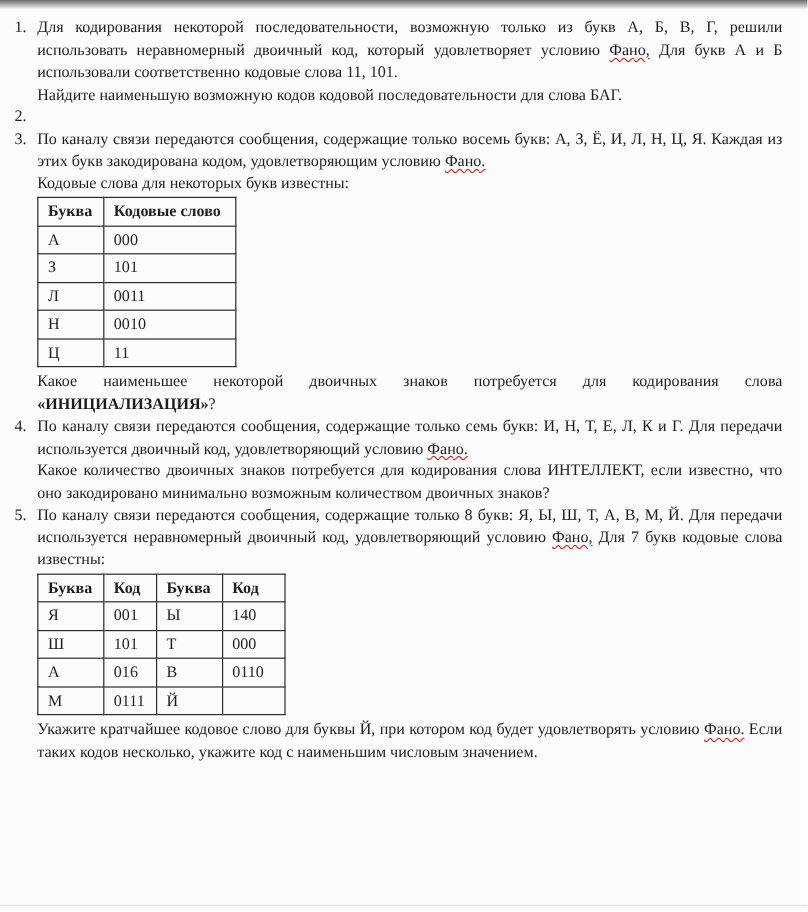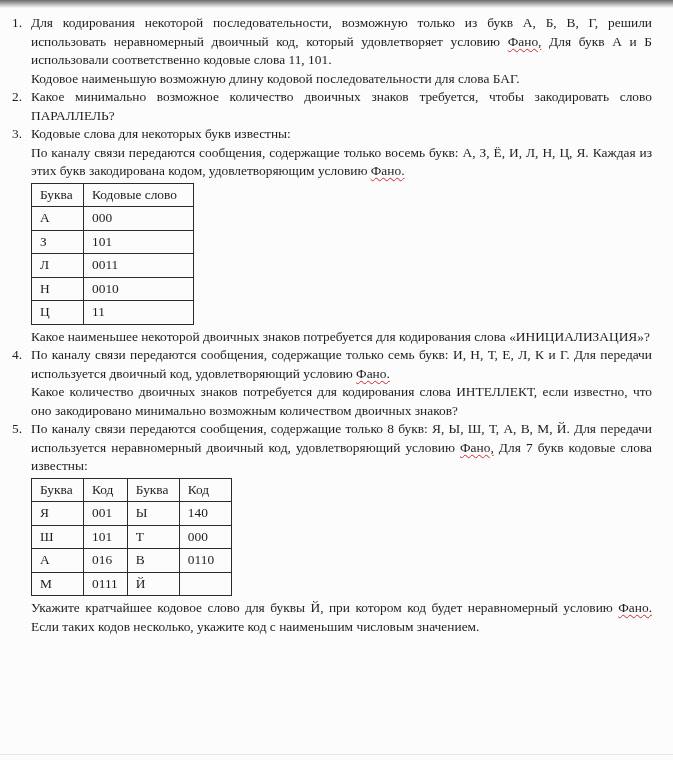--- a/index.html
+++ b/index.html
@@ -43,70 +43,69 @@
   }
   .pbody{flex:1;min-width:0;}
   .para{margin:0;text-align:justify;}
   .misspell{
     text-decoration:underline;
     text-decoration-style:wavy;
     text-decoration-color:var(--misspell-color);
     text-decoration-thickness:1px;
     text-underline-offset:2px;
   }
-  .bold{font-weight:normal;}
+  .bold{font-weight:bold;}
   table.code-table{
     border-collapse:collapse;
     margin:2px 0 3px 0;
   }
   table.code-table th,
   table.code-table td{
     border:1px solid var(--table-border);
     padding:2px 9px 2px 8px;
     font-size:13.4px;
     line-height:18.5px;
     text-align:left;
     vertical-align:middle;
     font-weight:normal;
   }
-  table.code-table th{font-weight:normal;}
+  table.code-table th{font-weight:bold;}
   .t1 .c-letter{width:34px;}
   .t1 .c-code{width:92px;}
   .t2 .c-letter{width:34px;}
   .t2 .c-code-a{width:22px;}
   .t2 .c-code-b{width:34px;}
 </style>
 </head>
 <body>
 
 <div class="page">
   <div class="top-shade"></div>
 
   <div class="content">
 
     <div class="problem">
       <div class="num">1.</div>
       <div class="pbody">
         <p class="para"><span>Для кодирования некоторой последовательности, возможную только из букв А, Б, В, Г, решили использовать неравномерный двоичный код, который удовлетворяет условию </span><span class="misspell">Фано,</span><span> Для букв А и Б использовали соответственно кодовые слова 11, 101.</span></p>
-        <p class="para">Кодовое наименьшую возможную длину кодовой последовательности для слова БАГ.</p>
+        <p class="para">Найдите наименьшую возможную кодов кодовой последовательности для слова БАГ.</p>
       </div>
     </div>
 
     <div class="problem">
       <div class="num">2.</div>
       <div class="pbody">
-        <p class="para">Какое минимально возможное количество двоичных знаков требуется, чтобы закодировать слово ПАРАЛЛЕЛЬ?</p>
       </div>
     </div>
 
     <div class="problem">
       <div class="num">3.</div>
       <div class="pbody">
+        <p class="para"><span>По каналу связи передаются сообщения, содержащие только восемь букв: А, З, Ё, И, Л, Н, Ц, Я. Каждая из этих букв закодирована кодом, удовлетворяющим условию </span><span class="misspell">Фано.</span></p>
         <p class="para">Кодовые слова для некоторых букв известны:</p>
-        <p class="para"><span>По каналу связи передаются сообщения, содержащие только восемь букв: А, З, Ё, И, Л, Н, Ц, Я. Каждая из этих букв закодирована кодом, удовлетворяющим условию </span><span class="misspell">Фано.</span></p>
         <table class="code-table t1">
           <tbody>
               <tr>
             <th class="c-letter">Буква</th>
             <th class="c-code">Кодовые слово</th>
           </tr>
           <tr>
             <td>А</td>
             <td>000</td>
           </tr>
@@ -171,20 +170,20 @@
             <td>0110</td>
           </tr>
           <tr>
             <td>М</td>
             <td>0111</td>
             <td>Й</td>
             <td></td>
           </tr>
         </tbody>
           </table>
-        <p class="para"><span>Укажите кратчайшее кодовое слово для буквы Й, при котором код будет неравномерный условию </span><span class="misspell">Фано.</span><span> Если таких кодов несколько, укажите код с наименьшим числовым значением.</span></p>
+        <p class="para"><span>Укажите кратчайшее кодовое слово для буквы Й, при котором код будет удовлетворять условию </span><span class="misspell">Фано.</span><span> Если таких кодов несколько, укажите код с наименьшим числовым значением.</span></p>
       </div>
     </div>
 
   </div>
 
   <div class="bottom-line"></div>
 </div>
 
 </body></html>

